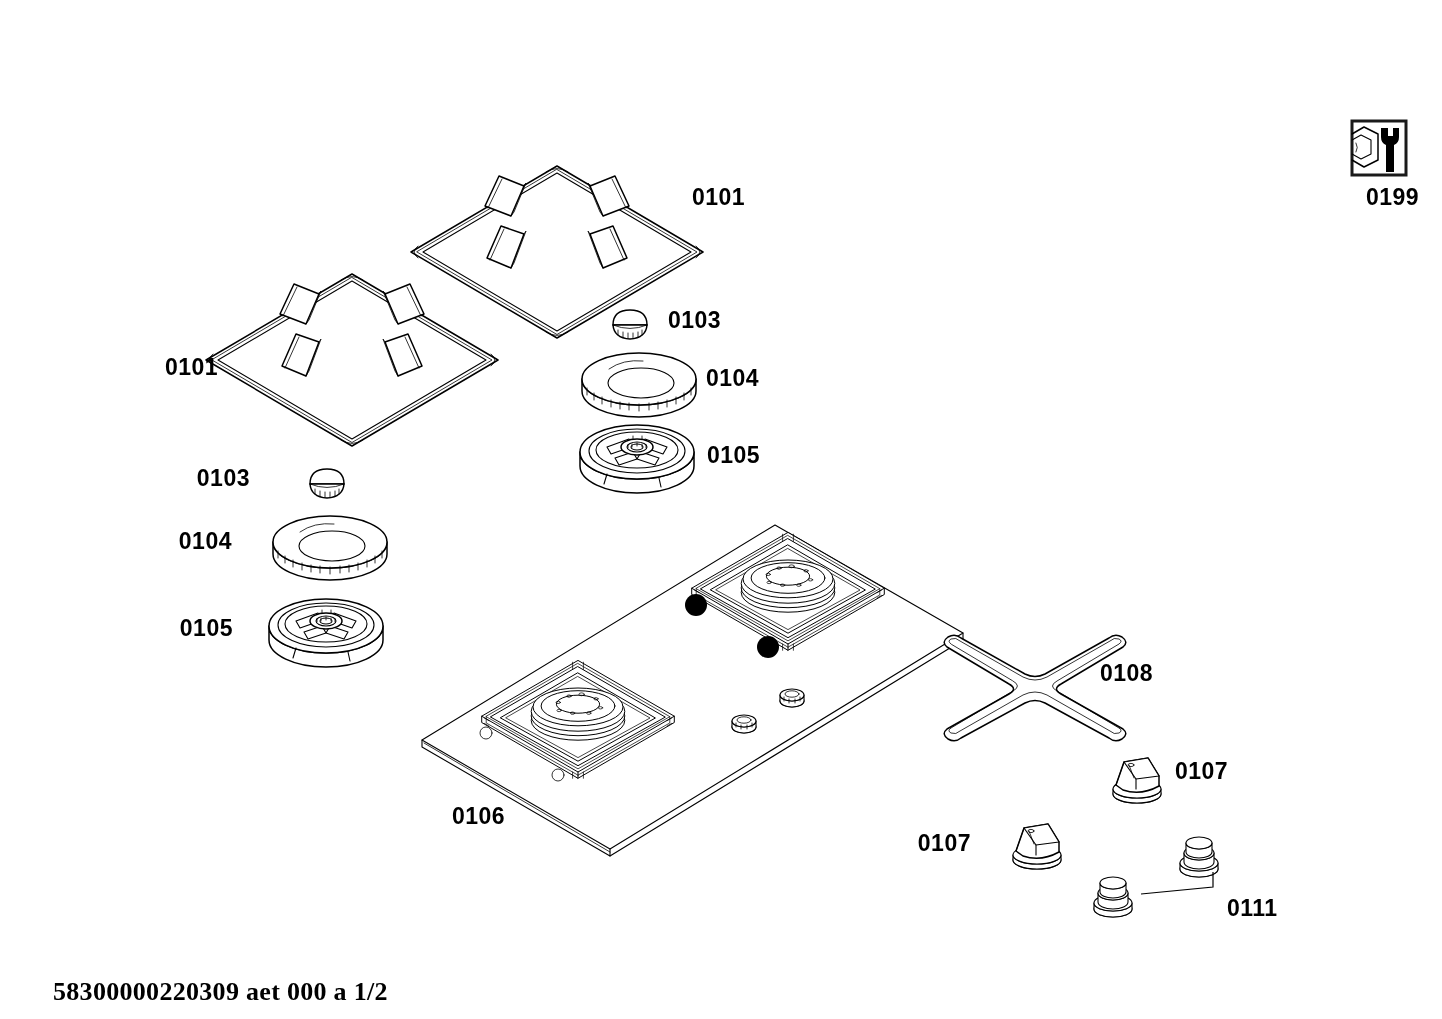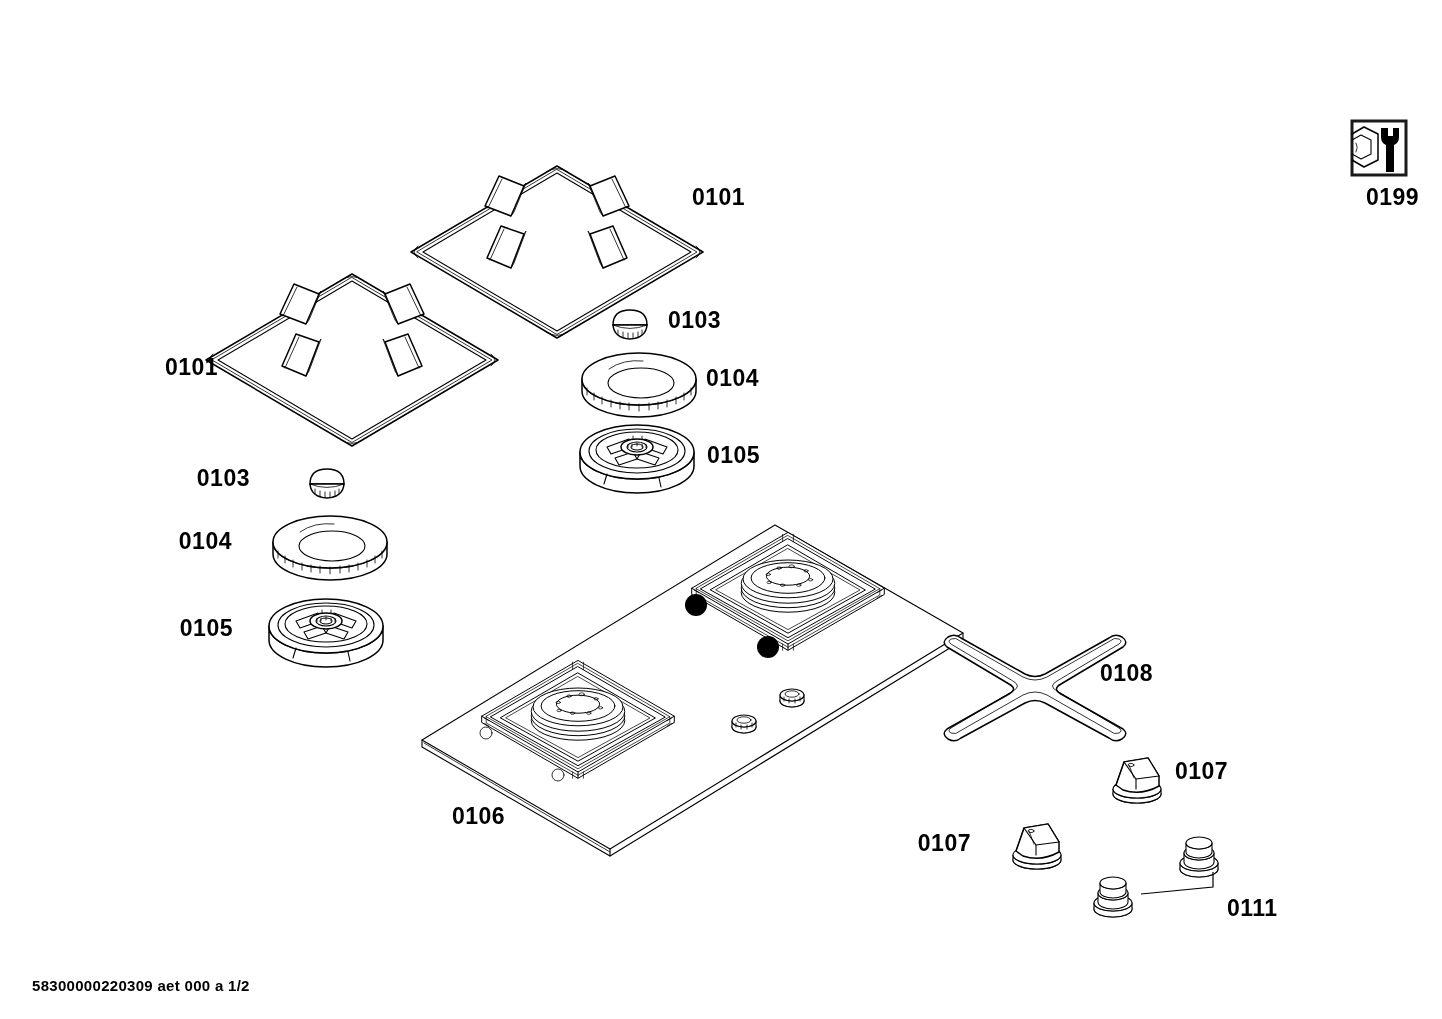--- a/index.html
+++ b/index.html
@@ -74,24 +74,24 @@
   }
   .label {
     font-family: "Liberation Sans", sans-serif;
     font-size: 23px;
     font-weight: 700;
     fill: #000000;
     letter-spacing: 0.5px;
   }
   .footer-text {
     position: absolute;
-    left: 32px;
+    left: 53px;
     top: 977px;
-    font-family: Liberation Sans, sans-serif;
-    font-size: 15px;
+    font-family: Liberation Serif, serif;
+    font-size: 26px;
     font-weight: 700;
     color: #000000;
     white-space: nowrap;
     letter-spacing: 0.3px;
   }
   .icon-frame {
     fill: #ffffff;
     stroke: #1a1a1a;
     stroke-width: 3;
   }

